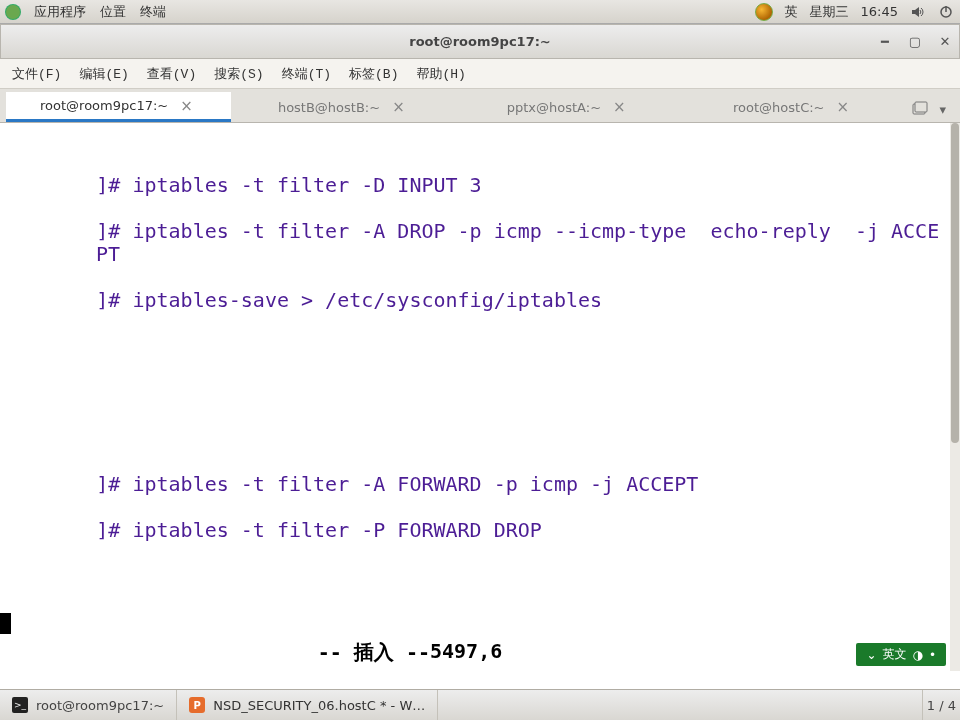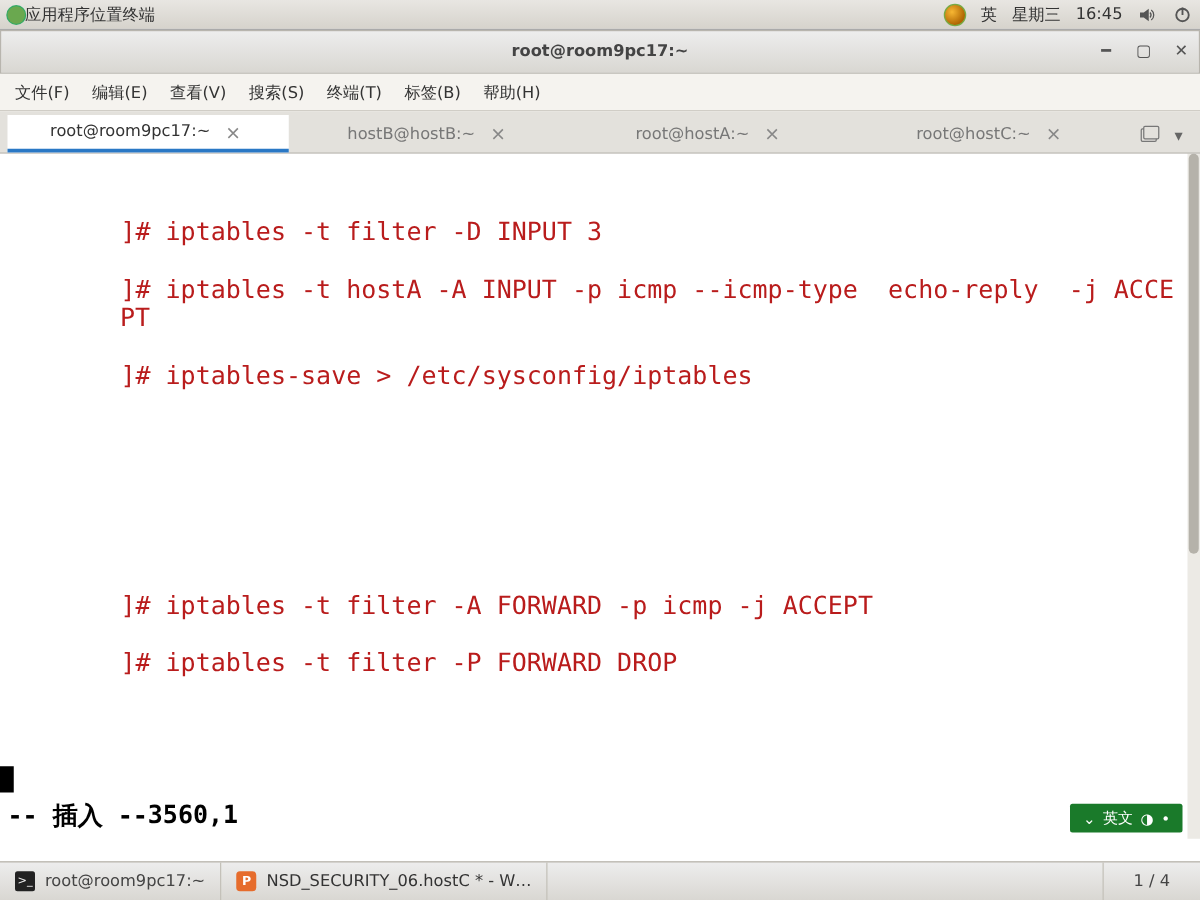--- a/index.html
+++ b/index.html
@@ -1,62 +1,62 @@
 <!DOCTYPE html>
 <html><head>
 <meta charset="utf-8">
 <style>
 * { margin: 0; padding: 0; box-sizing: border-box; }
 body { font-family: "DejaVu Sans", sans-serif; font-size: 13px; background: #fff; width: 960px; height: 720px; overflow: hidden; position: relative; }
 
 
 .top-panel { height: 24px; background: linear-gradient(#e8e6e2, #d6d3cc); border-bottom: 1px solid #aaa; display: flex; align-items: center; padding: 0 6px; color: #333; }
-.top-panel .left { display: flex; align-items: center; }
+.top-panel .left { display: flex; gap: 14px; align-items: center; }
 .top-panel .distro-icon { width: 14px; height: 14px; background: #6aa84f; border-radius: 50%; box-shadow: 0 0 0 1px #3a6; }
 .top-panel .right { margin-left: auto; display: flex; gap: 12px; align-items: center; }
 .status-icon { width: 16px; height: 16px; display: inline-flex; align-items: center; justify-content: center; color: #555; }
 .swirl { width: 18px; height: 18px; border-radius: 50%; background: radial-gradient(circle at 35% 35%, #f7b733, #b06603 70%); border: 1px solid #7a4; }
 
 
 .titlebar { height: 35px; background: linear-gradient(#ededed, #d9d7d2); border: 1px solid #b8b5ae; display: flex; align-items: center; justify-content: center; position: relative; font-weight: bold; color: #444; }
 .titlebar .controls { position: absolute; right: 4px; display: flex; gap: 10px; }
 .win-btn { width: 20px; height: 20px; display: flex; align-items: center; justify-content: center; color: #555; cursor: pointer; }
 
 
 .menubar { height: 30px; background: #f5f3ef; border-bottom: 1px solid #d0cdc6; display: flex; align-items: center; padding: 0 6px; gap: 6px; color: #333; }
-.menubar span { padding: 2px 6px; cursor: pointer; }
+.menubar span { padding: 2px 6px; cursor: pointer; font-family: Liberation Mono, monospace; }
 
 
 .tabbar { height: 34px; background: #e3e1dc; display: flex; align-items: flex-end; padding: 0 6px 0 6px; gap: 0; border-bottom: 1px solid #b8b5ae; position: relative; }
 .tab { flex: 1; display: flex; align-items: center; justify-content: center; gap: 8px; height: 30px; color: #777; cursor: pointer; position: relative; font-size: 13px; }
 .tab.active { background: #fff; color: #333; border-bottom: 3px solid #2a78c5; }
 .tab .close { color: #888; font-size: 15px; padding: 0 4px; }
 .tabbar .extras { display: flex; align-items: center; gap: 12px; padding: 0 8px 4px 6px; color: #666; }
 
 
-.terminal { position: absolute; top: 123px; left: 0; right: 10px; bottom: 49px; background: #fff; font-family: "DejaVu Sans Mono", monospace; font-size: 20px; line-height: 23px; color: #b91c1c; white-space: pre-wrap; word-break: break-all; padding-top: 28px; }
+.terminal { position: absolute; top: 123px; left: 0; right: 10px; bottom: 49px; background: #fff; font-family: "DejaVu Sans Mono", monospace; font-size: 20px; line-height: 23px; color: #4c1d95; white-space: pre-wrap; word-break: break-all; padding-top: 28px; }
 .terminal .line { padding-left: 96px; text-indent: -96px; padding-right: 4px; }
 .terminal .noindent { padding-left: 0; text-indent: 0; }
 .terminal .cursor-block { display: inline-block; width: 11px; height: 21px; background: #000; vertical-align: text-bottom; }
 .scrollbar { position: absolute; right: 0; top: 123px; bottom: 49px; width: 10px; background: #eceae5; }
 .scrollbar .thumb { position: absolute; left: 1px; right: 1px; top: 0; height: 320px; background: #b5b2aa; border-radius: 4px; }
 
-.status-line { position: absolute; bottom: 54px; left: 0; right: 10px; display: flex; justify-content: flex-start; font-family: "DejaVu Sans Mono", monospace; font-size: 20px; font-weight: bold; padding: 0 6px; }
+.status-line { position: absolute; bottom: 54px; left: 0; right: 10px; display: flex; justify-content: center; font-family: "DejaVu Sans Mono", monospace; font-size: 20px; font-weight: bold; padding: 0 6px; }
 .ime-badge { position: absolute; right: 14px; bottom: 54px; background: #1a7a2a; color: #fff; font-size: 12px; padding: 3px 10px; display: flex; align-items: center; gap: 6px; border-radius: 2px; }
 
 
 .taskbar { position: absolute; bottom: 0; left: 0; right: 0; height: 31px; background: linear-gradient(#ededed, #d9d7d2); border-top: 1px solid #b0aca3; display: flex; align-items: stretch; }
 .task { display: flex; align-items: center; gap: 8px; padding: 0 12px; border-right: 1px solid #c4c1b9; color: #444; cursor: pointer; }
 .task .ico { width: 16px; height: 16px; display: inline-flex; align-items: center; justify-content: center; }
 .task.term .ico { background: #222; border-radius: 2px; color: #eee; font-size: 9px; }
 .task.vm .ico svg { display: block; }
 .task.folder .ico svg { display: block; }
 .task.wps { color: #333; }
 .task.wps .ico { background: #e66c2c; border-radius: 3px; color: #fff; font-weight: bold; font-size: 10px; }
-.pager { margin-left: auto; display: flex; align-items: center; padding: 0 24px; border-left: 1px solid #c4c1b9; color: #444; gap: 4px; }
+.pager { margin-left: auto; display: flex; align-items: center; padding: 0 4px; border-left: 1px solid #c4c1b9; color: #444; gap: 4px; }
 </style>
 </head>
 <body>
 
 <div class="top-panel">
   <div class="left">
     <span class="distro-icon"></span>
     <span>应用程序</span>
     <span>位置</span>
     <span>终端</span>
@@ -103,41 +103,41 @@
 <div class="tabbar">
   <div class="tab active">
     <span>root@room9pc17:~</span>
     <span class="close">×</span>
   </div>
   <div class="tab">
     <span>hostB@hostB:~</span>
     <span class="close">×</span>
   </div>
   <div class="tab">
-    <span>root@hostA:~</span>
+    <span>pptx@hostA:~</span>
     <span class="close">×</span>
   </div>
   <div class="tab">
     <span>root@hostC:~</span>
     <span class="close">×</span>
   </div>
   <div class="extras">
     <span>
       <svg width="16" height="14" viewBox="0 0 16 14">
           <rect x="1" y="3" width="12" height="10" rx="1" fill="none" stroke="#777"></rect>
           <rect x="3" y="1" width="12" height="10" rx="1" fill="#e3e1dc" stroke="#777"></rect>
         </svg>
     </span>
     <span>▾</span>
   </div>
 </div>
 
 <div class="terminal">
 <div class="line">        ]# iptables -t filter -D INPUT 3</div>
-<div class="line">        ]# iptables -t hostA -A INPUT -p icmp --icmp-type  echo-reply  -j ACCEPT</div>
+<div class="line">        ]# iptables -t filter -A DROP -p icmp --icmp-type  echo-reply  -j ACCEPT</div>
 <div class="line">        ]# iptables-save &gt; /etc/sysconfig/iptables</div>
 <div class="line">&nbsp;</div>
 <div class="line">&nbsp;</div>
 <div class="line">&nbsp;</div>
 <div class="line">        ]# iptables -t filter -A FORWARD -p icmp -j ACCEPT</div>
 <div class="line">        ]# iptables -t filter -P FORWARD DROP</div>
 <div class="line">&nbsp;</div>
 <div class="noindent"><span class="cursor-block"></span></div>
 <div class="line">&nbsp;</div>
 <div class="noindent">基本的匹配条件</div>
@@ -145,21 +145,21 @@
 
 
 </div>
 
 <div class="scrollbar">
   <div class="thumb"></div>
 </div>
 
 <div class="status-line">
   <span>-- 插入 --</span>
-  <span style="margin-right: 130px;">3560,1</span>
+  <span style="margin-right: 130px;">5497,6</span>
 </div>
 <div class="ime-badge">
   <span>⌄</span>
   <span>英文</span>
   <span>◑</span>
   <span>•</span>
 </div>
 
 <div class="taskbar">
   <div class="task term">

